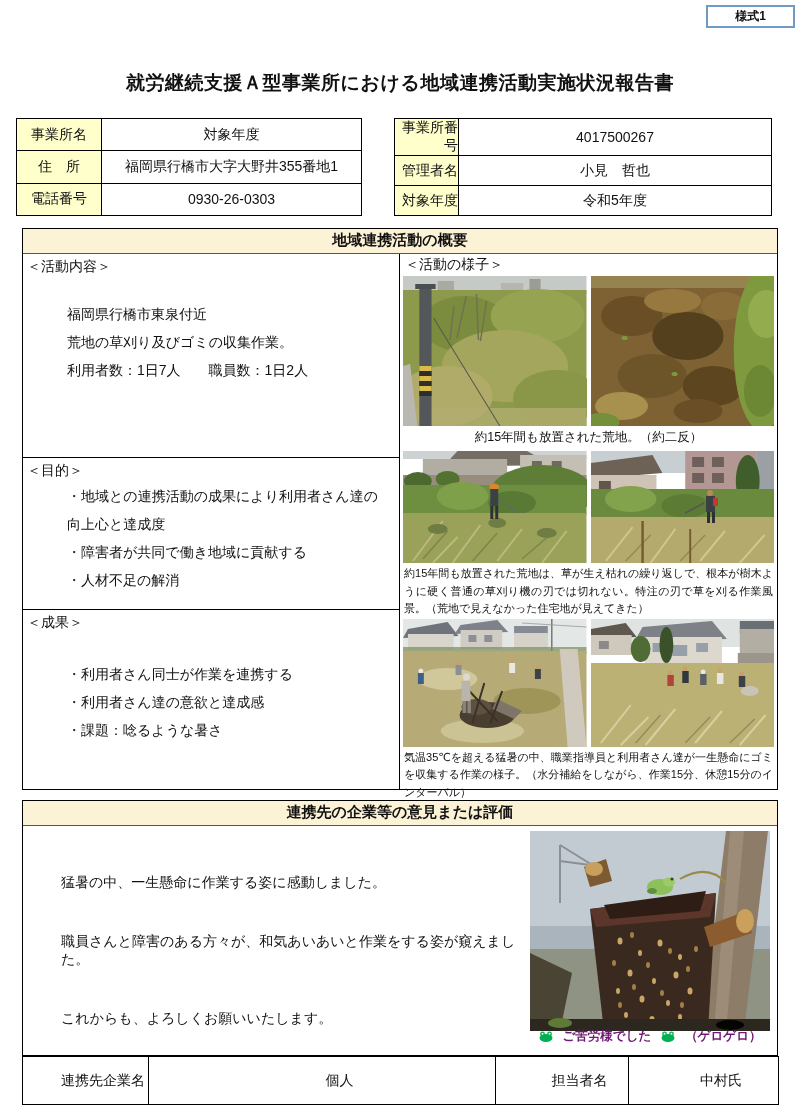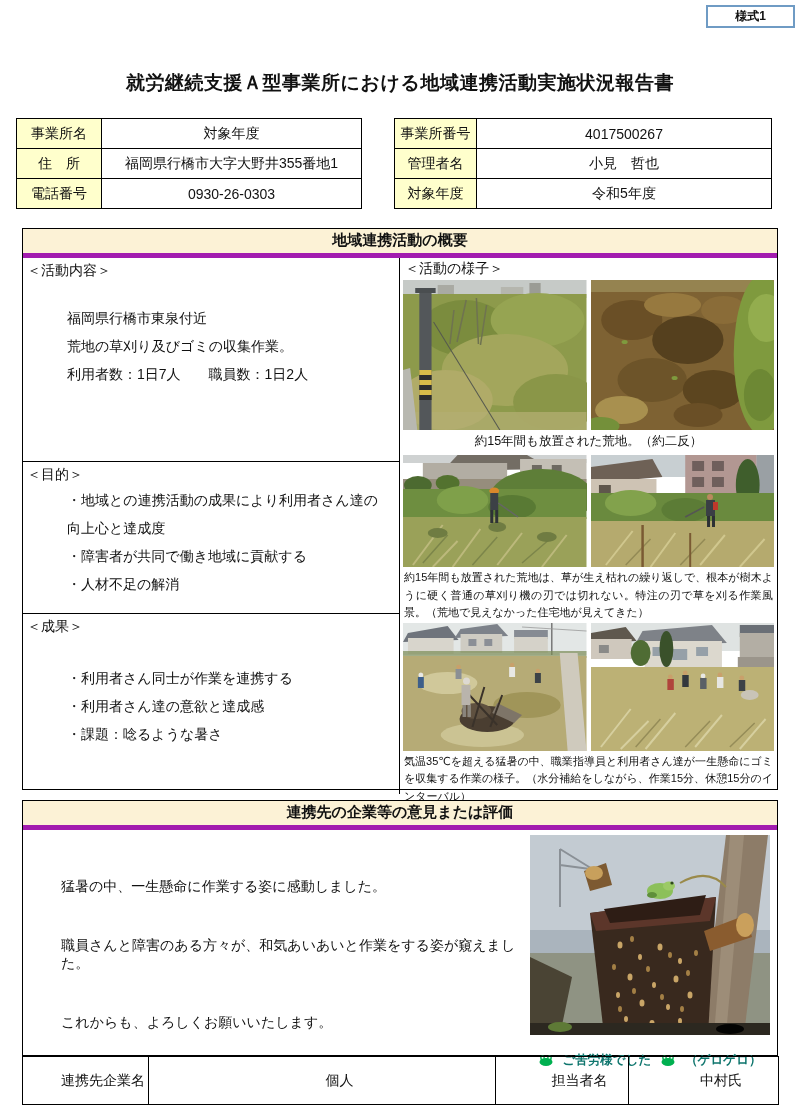--- a/index.html
+++ b/index.html
@@ -25,25 +25,25 @@
   
   .doc-title { position:absolute; top:70px; left:0; width:100%;
     text-align:center; font-size:19px; font-weight:bold; letter-spacing:0.5px; }
 
   
   .info-wrap { position:absolute; top:118px; left:16px; width:756px; display:flex; justify-content:space-between; }
   table { border-collapse:collapse; }
   .info-table td { border:1px solid #000; height:30px; text-align:center; font-size:14px; vertical-align:middle; }
   .info-table .lbl { background:#ffffcc; }
   .t-left { width:346px; } .t-left .lbl { width:85px; }
-  .t-right { width:378px; } .t-right .lbl { width:82px; }
+  .t-right { width:378px; } .t-right .lbl { width:64px;text-align:right; }
 
   
   .overview { position:absolute; top:228px; left:22px; width:756px; height:562px; border:1px solid #000; }
-  .sec-header { background:#fcf2d6; border-bottom:5px solid #a21caf; text-align:center;
+  .sec-header { background:#fcf2d6; border-bottom:1px solid #a21caf; text-align:center;
     font-size:15px; font-weight:bold; padding:2px 0 3px; }
   .cols { display:flex; height:536px; }
   .col-left { width:377px; border-right:1px solid #000; display:flex; flex-direction:column; }
   .cell { padding:4px 4px 0 4px; overflow:hidden; }
   .cell-activity { height:204px; border-bottom:1px solid #000; }
   .cell-purpose { height:152px; border-bottom:1px solid #000; }
   .cell-results { flex:1; }
   .cell-h { font-size:14px; }
   .cell p { font-size:14px; line-height:28px; padding-left:40px; }
   .cell-activity p:first-of-type { margin-top:24px; }
@@ -59,22 +59,22 @@
   .cap1 { text-align:center; font-size:12.5px; padding:3px 0 5px; }
   .cap { font-size:11px; line-height:1.6; text-align:justify; padding:2px 1px 1px; }
 
   
   .feedback { position:absolute; top:800px; left:22px; width:756px; height:256px; border:1px solid #000; }
   .fb-content { position:relative; height:229px; }
   .fb-text { position:absolute; left:38px; top:48px; width:470px; }
   .fb-text p { font-size:14px; margin-bottom:41px; }
   .fb-photo { position:absolute; right:7px; top:5px; width:240px; height:200px; overflow:hidden; }
   .fb-photo svg { display:block; width:100%; height:100%; }
-  .fb-caption { position:absolute; right:7px; top:222px; width:240px; text-align:center;
-    color:#0f766e; font-size:12.5px; font-weight:bold; display:flex; align-items:center; justify-content:center; gap:10px; }
+  .fb-caption { position:absolute; right:7px; top:202px; width:240px; text-align:center;
+    color:#701a75; font-size:12.5px; font-weight:bold; display:flex; align-items:center; justify-content:center; gap:10px; }
   .frog { display:inline-block; width:14px; height:11px; }
 
   
   .footer-table { position:absolute; top:1056px; left:22px; }
   .footer-table td { border:1px solid #000; height:48px; text-align:center; font-size:14px; vertical-align:middle;padding-left:35px; }
   .f1 { width:126px; } .f2 { width:347px; } .f3 { width:133px; } .f4 { width:150px; }
 </style>
 </head>
 <body>
 

